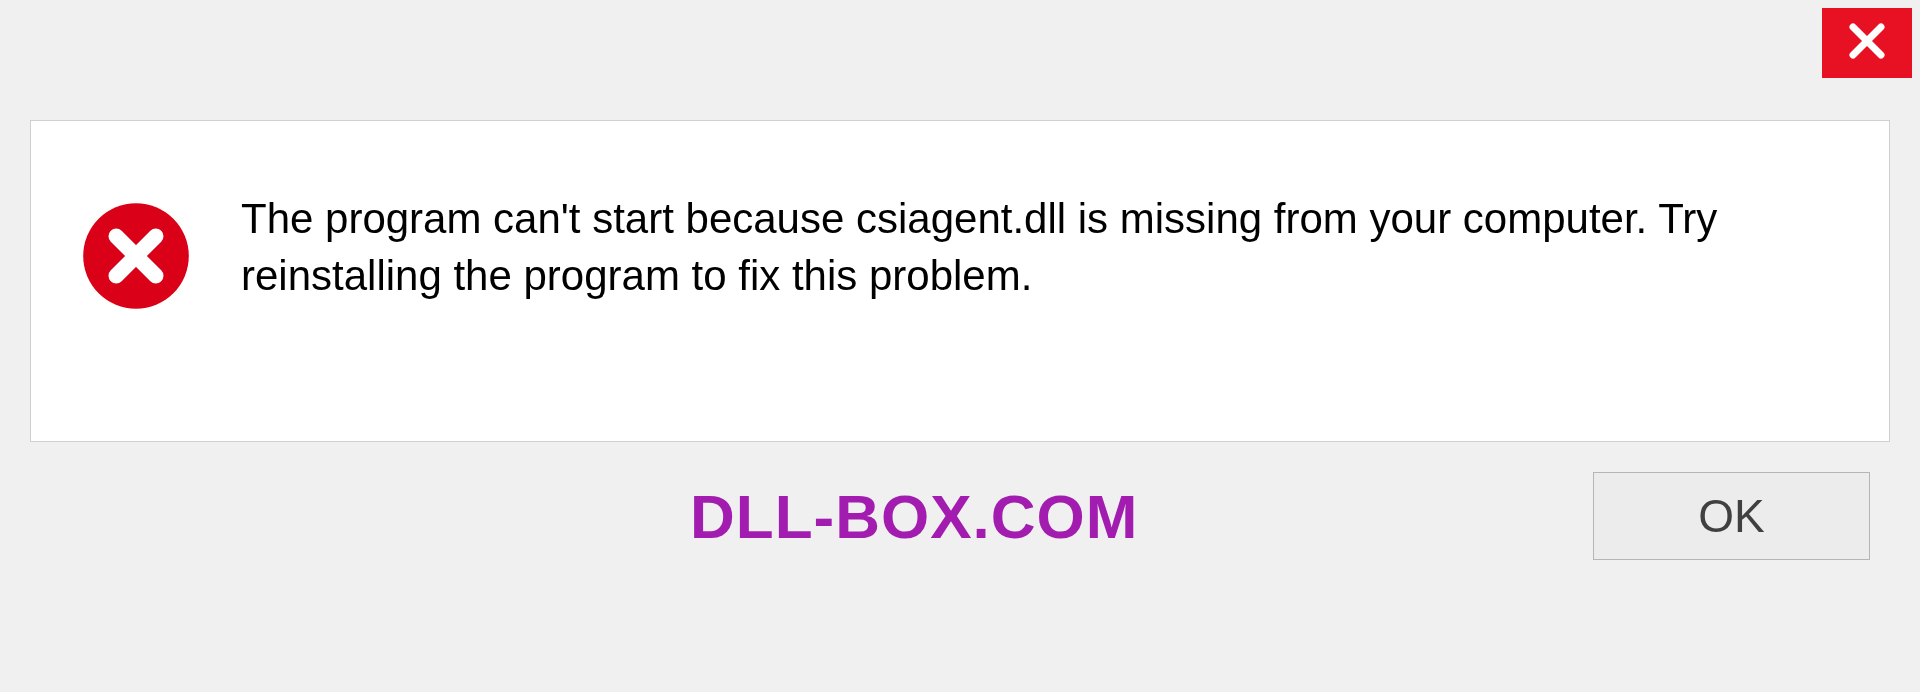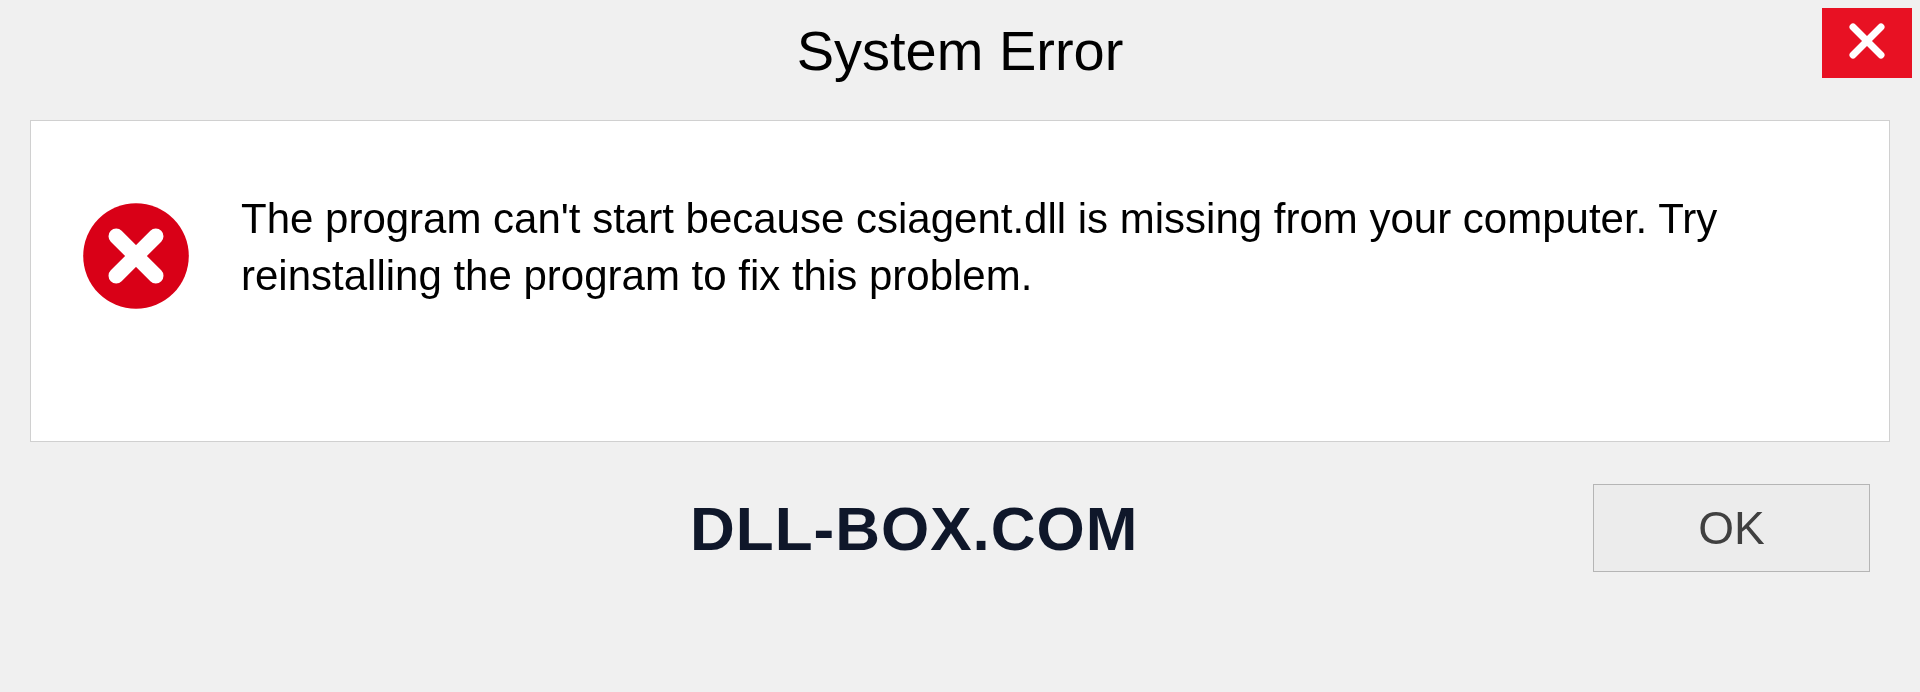--- a/index.html
+++ b/index.html
@@ -37,21 +37,21 @@
       display: flex;
       align-items: center;
       justify-content: center;
       cursor: pointer;
     }
     .close-btn svg {
       width: 42px;
       height: 42px;
     }
     .dialog-box {
-      margin: 20px 30px 12px 30px;
+      margin: 20px 30px 0 30px;
       background: #ffffff;
       border: 1px solid #d0d0d0;
       display: flex;
       align-items: flex-start;
       padding: 70px 60px 130px 50px;
     }
     .error-icon {
       width: 110px;
       height: 110px;
       flex-shrink: 0;
@@ -69,21 +69,21 @@
       font-weight: 400;
     }
     .bottom-bar {
       margin: 0 30px;
       display: flex;
       align-items: center;
       justify-content: space-between;
       padding: 30px 20px 0 20px;
     }
     .watermark {
-      color: #0f172a;
+      color: #a21caf;
       font-size: 62px;
       font-weight: 800;
       letter-spacing: 1px;
       margin-left: 640px;
     }
     .ok-button {
       width: 277px;
       height: 88px;
       background: #ececec;
       border: 1px solid #b5b5b5;
@@ -92,21 +92,20 @@
       display: flex;
       align-items: center;
       justify-content: center;
       cursor: pointer;
     }
   </style>
 </head>
 <body>
 
 <div class="title-bar">
-  <div class="title-text">System Error</div>
   <div class="close-btn">
     <span>
       <svg viewBox="0 0 24 24">
         <line x1="4" y1="4" x2="20" y2="20" stroke="#ffffff" stroke-width="4" stroke-linecap="round"></line>
         <line x1="20" y1="4" x2="4" y2="20" stroke="#ffffff" stroke-width="4" stroke-linecap="round"></line>
       </svg>
     </span>
   </div>
 </div>
 

